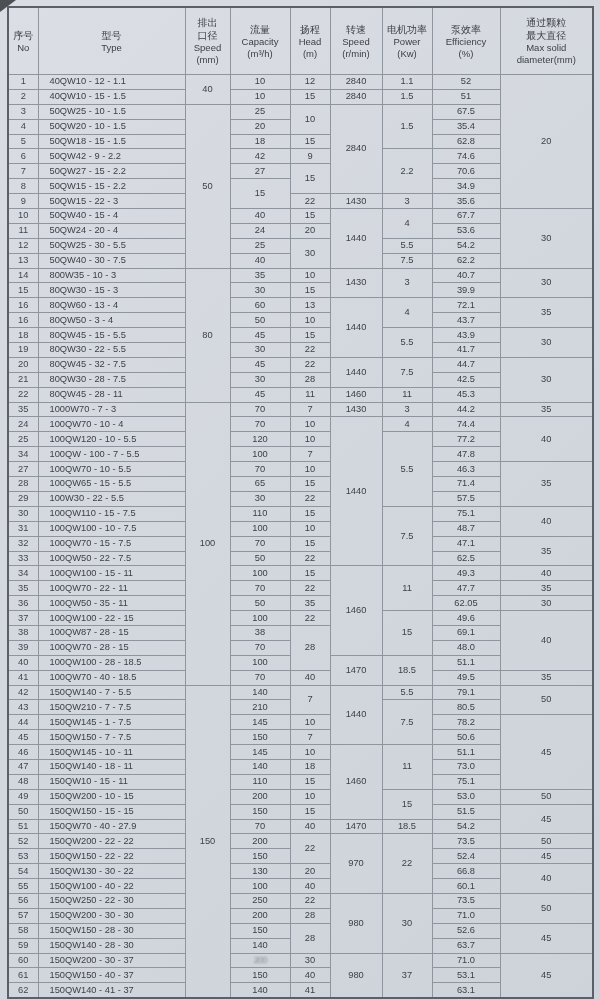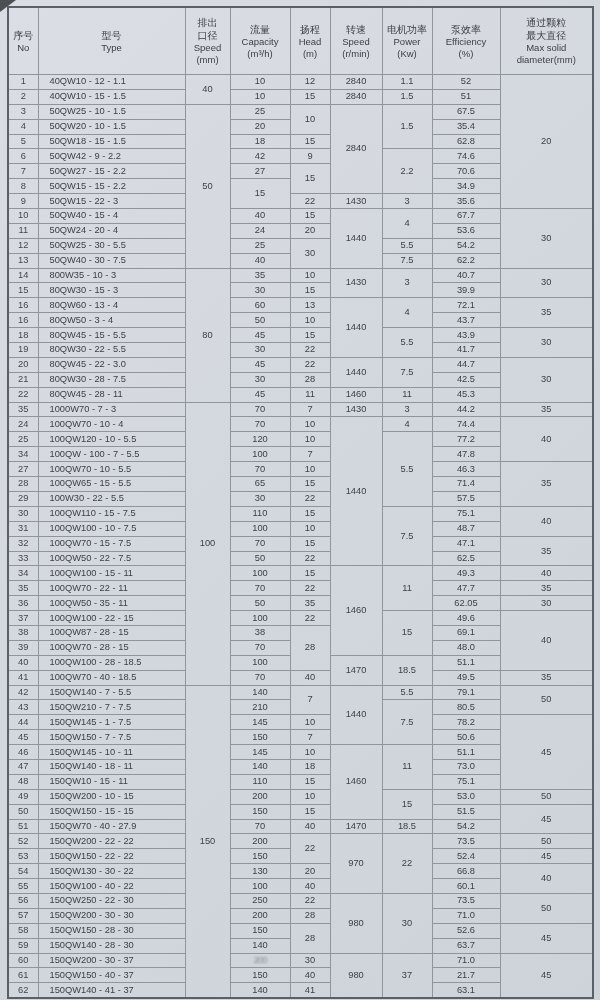--- a/index.html
+++ b/index.html
@@ -253,21 +253,21 @@
         </tr>
         <tr>
           <td class="col-no">19</td>
           <td class="col-type">80QW30 - 22 - 5.5</td>
           <td class="col-capacity">30</td>
           <td class="col-head">22</td>
           <td class="col-efficiency">41.7</td>
         </tr>
         <tr>
           <td class="col-no">20</td>
-          <td class="col-type">80QW45 - 22 - 3.0</td>
+          <td class="col-type">80QW45 - 32 - 7.5</td>
           <td class="col-capacity">45</td>
           <td class="col-head">22</td>
           <td class="col-speed" rowspan="2">1440</td>
           <td class="col-power" rowspan="2">7.5</td>
           <td class="col-efficiency">44.7</td>
           <td class="col-diameter" rowspan="3">30</td>
         </tr>
         <tr>
           <td class="col-no">21</td>
           <td class="col-type">80QW30 - 28 - 7.5</td>
@@ -590,21 +590,21 @@
           <td class="col-speed" rowspan="3">980</td>
           <td class="col-power" rowspan="3">37</td>
           <td class="col-efficiency">71.0</td>
           <td class="col-diameter" rowspan="3">45</td>
         </tr>
         <tr>
           <td class="col-no">61</td>
           <td class="col-type">150QW150 - 40 - 37</td>
           <td class="col-capacity">150</td>
           <td class="col-head">40</td>
-          <td class="col-efficiency">21.7</td>
+          <td class="col-efficiency">53.1</td>
         </tr>
         <tr>
           <td class="col-no">62</td>
           <td class="col-type">150QW140 - 41 - 37</td>
           <td class="col-capacity">140</td>
           <td class="col-head">41</td>
           <td class="col-efficiency">63.1</td>
         </tr>
       </tbody>
   </table>

